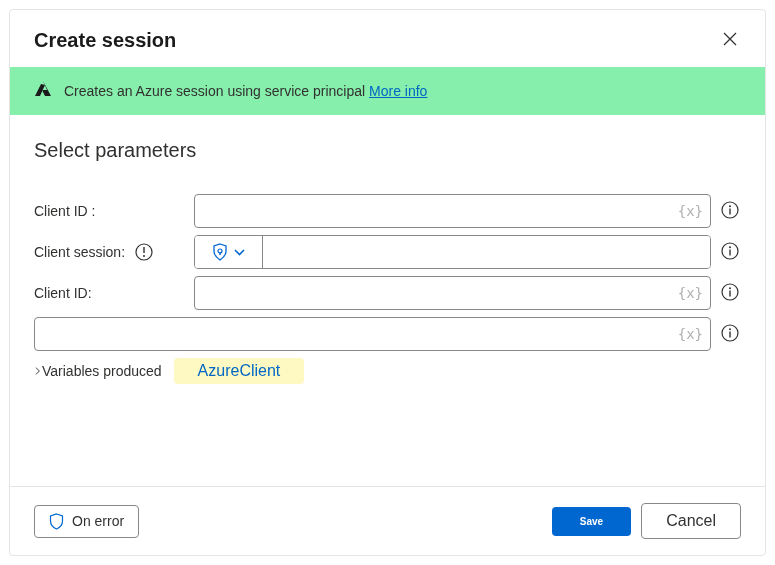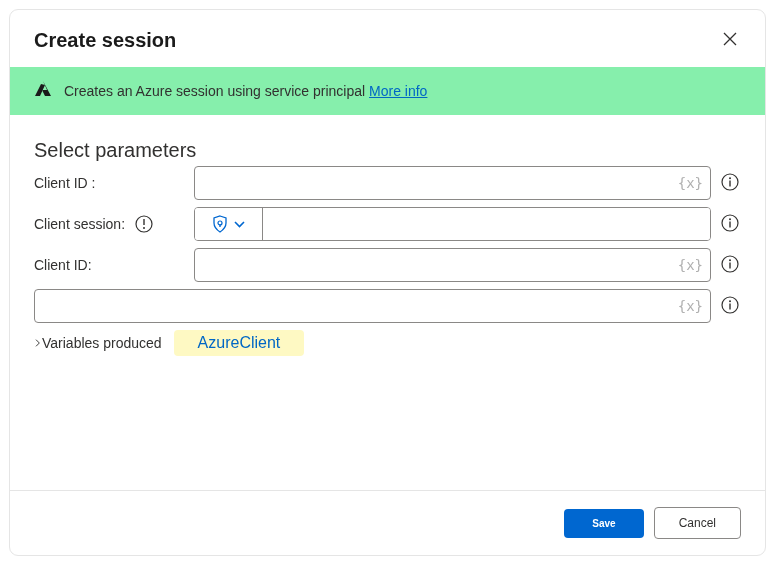--- a/index.html
+++ b/index.html
@@ -1,46 +1,46 @@
 <!DOCTYPE html>
 <html><head>
   <meta charset="utf-8">
   <style>
     * { box-sizing: border-box; margin: 0; padding: 0; }
     body { font-family: "Segoe UI", Arial, sans-serif; background: #fff; width: 775px; height: 565px; position: relative; }
-    .modal { width: 757px; height: 547px; margin: 9px; border: 1px solid #e5e5e5; border-radius: 9px; display: flex; flex-direction: column; overflow: hidden; background: #fff; }
+    .modal { width: 757px; height: 547px; margin: 9px; border: 1px solid #e5e5e5; border-radius: 4px; display: flex; flex-direction: column; overflow: hidden; background: #fff; }
     .modal-header { display: flex; justify-content: space-between; align-items: center; padding: 18px 24px 14px 24px; }
     .modal-title { font-size: 20px; font-weight: 600; color: #1b1b1b; }
     .close-btn { background: none; border: none; cursor: pointer; padding: 4px; }
     .close-btn svg { width: 14px; height: 14px; }
     .info-banner { background: #86efac; padding: 14px 24px; display: flex; align-items: center; gap: 12px; }
     .banner-text { font-size: 14px; color: #323130; }
     .more-info { color: #0067c5; text-decoration: underline; cursor: pointer; }
     .content { flex: 1; padding: 24px 24px 10px 24px; overflow: auto; }
-    .section-title { font-size: 20px; font-weight: 400; color: #323130; margin-bottom: 4px; }
+    .section-title { font-size: 20px; font-weight: 400; color: #323130; margin-bottom: 32px; }
     .field-row { display: flex; align-items: center; margin-bottom: 7px; gap: 8px; }
     .field-label { width: 152px; font-size: 14px; color: #323130; flex-shrink: 0; display: flex; align-items: center; gap: 10px; }
     .warn-icon { display: inline-flex; }
     .input-wrap { position: relative; flex: 1; }
     .text-input { width: 100%; height: 34px; border: 1px solid #8a8886; border-radius: 4px; padding: 0 30px 0 10px; font-size: 14px; outline: none; }
     .var-badge { position: absolute; right: 8px; top: 50%; transform: translateY(-50%); color: #b0b0b0; font-size: 14px; font-family: monospace; pointer-events: none; }
     .info-btn { background: none; border: none; cursor: pointer; padding: 2px; flex-shrink: 0; }
     .info-btn svg { width: 18px; height: 18px; }
     .secret-input-wrap { flex: 1; display: flex; border: 1px solid #8a8886; border-radius: 4px; overflow: hidden; }
     .secret-dropdown { width: 68px; border-right: 1px solid #8a8886; display: flex; align-items: center; justify-content: center; gap: 6px; cursor: pointer; background: #fff; }
     .secret-input { flex: 1; height: 32px; border: none; padding: 0 10px; font-size: 14px; outline: none; }
     .variables-row { display: flex; align-items: center; gap: 12px; margin-top: 6px; }
     .expand-btn { background: none; border: none; cursor: pointer; display: flex; align-items: center; font-size: 14px; color: #323130; }
     .chevron { width: 8px; height: 8px; display: inline-block; }
     .var-chip { background: #fef9c3; color: #0067c5; padding: 4px 24px; border-radius: 4px; font-size: 16px; }
     .footer { border-top: 1px solid #e5e5e5; padding: 16px 24px; display: flex; align-items: center; gap: 10px; }
     .on-error-btn { border: 1px solid #8a8886; border-radius: 4px; background: #fff; padding: 7px 14px; display: flex; align-items: center; gap: 8px; font-size: 14px; color: #323130; cursor: pointer; }
     .spacer { flex: 1; }
     .save-btn { background: #0067d0; color: #fff; border: none; border-radius: 4px; padding: 9px 28px; font-size: 10px; font-weight: 600; cursor: pointer; }
-    .cancel-btn { background: #fff; color: #323130; border: 1px solid #8a8886; border-radius: 4px; padding: 8px 24px; font-size: 12px; cursor: pointer; }
+    .cancel-btn { background: #fff; color: #323130; border: 1px solid #8a8886; border-radius: 4px; padding: 8px 24px; font-size: 16px; cursor: pointer; }
   </style>
 </head>
 <body>
 
 <div class="modal">
   <div class="modal-header">
     <h1 class="modal-title">Create session</h1>
     <button class="close-btn">
       <svg viewBox="0 0 14 14">
           <path d="M1 1 L13 13 M13 1 L1 13" stroke="#323130" stroke-width="1.3" fill="none"></path>
@@ -145,17 +145,23 @@
         <svg class="chevron" viewBox="0 0 8 12">
             <path d="M1 1 L6 6 L1 11" stroke="#323130" stroke-width="1.4" fill="none"></path>
           </svg>
         <span>Variables produced</span>
       </button>
       <span class="var-chip">AzureClient</span>
     </div>
   </div>
 
   <div class="footer">
+    <button class="on-error-btn">
+      <svg width="15" height="17" viewBox="0 0 15 17">
+          <path d="M7.5 1 L13.5 3 V8 C13.5 11.5 11 14.5 7.5 16 C4 14.5 1.5 11.5 1.5 8 V3 Z" stroke="#0067d0" stroke-width="1.2" fill="none"></path>
+        </svg>
+      <span>On error</span>
+    </button>
     <div class="spacer"></div>
     <button class="save-btn">Save</button>
     <button class="cancel-btn">Cancel</button>
   </div>
 </div>
 
 </body></html>

